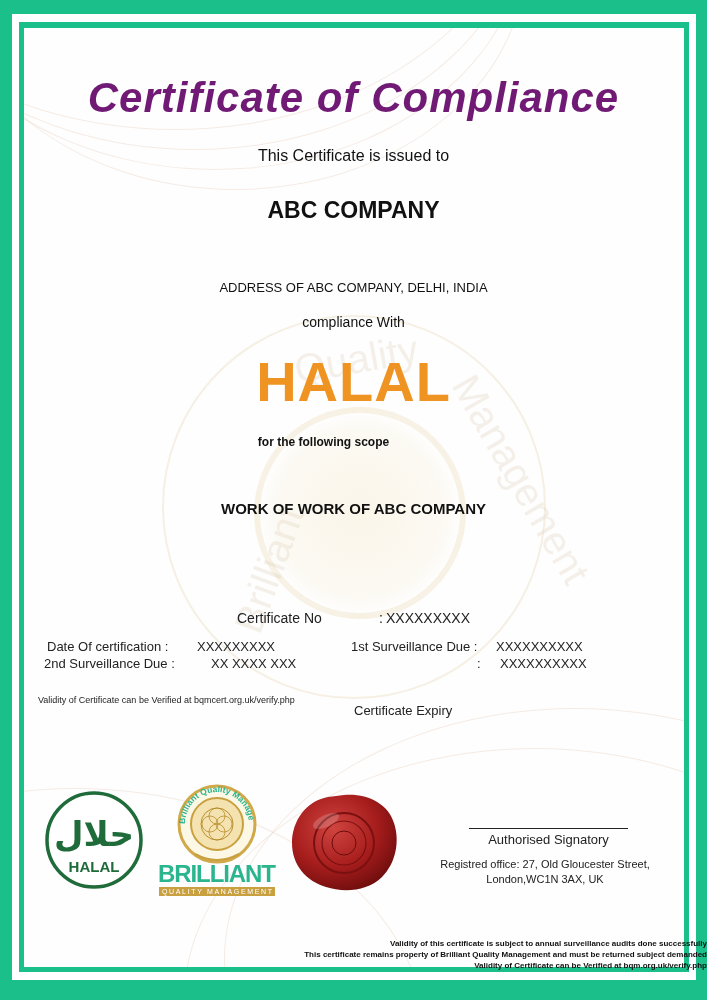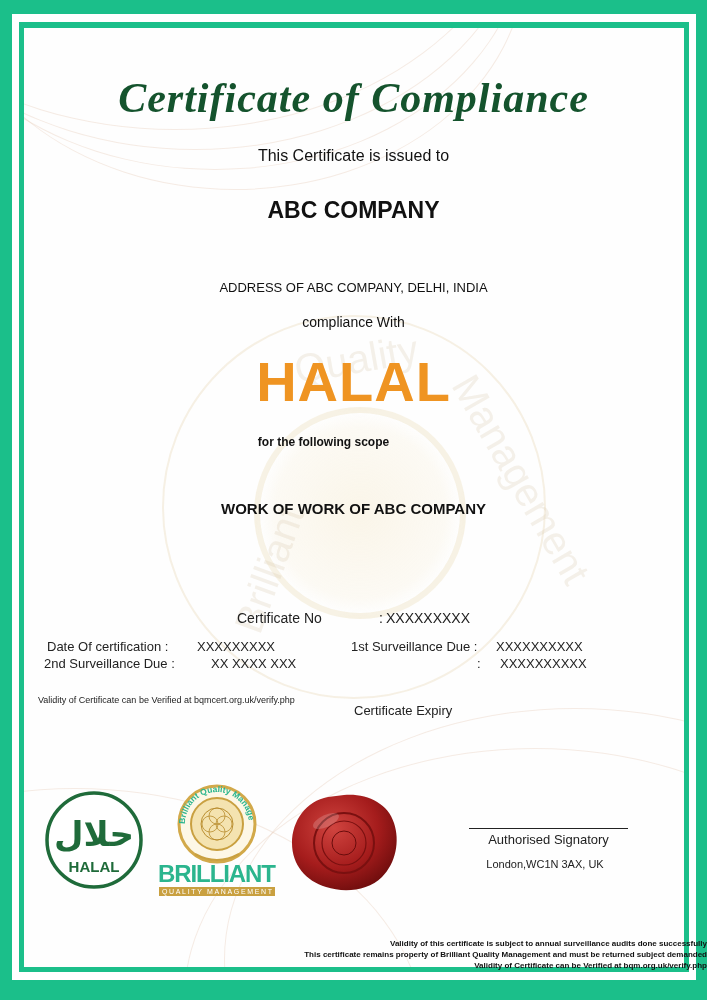--- a/index.html
+++ b/index.html
@@ -4,21 +4,21 @@
   <style>
     html, body { margin: 0; padding: 0; }
     body { width: 707px; height: 1000px; background: #1bbf8a; position: relative; overflow: hidden; font-family: "Liberation Sans", sans-serif; }
     .frame-white { position: absolute; left: 12px; top: 14px; right: 11px; bottom: 20px; background: #ffffff; }
     .frame-inner-green { position: absolute; left: 19px; top: 22px; right: 18px; bottom: 28px; background: #1bbf8a; }
     .paper { position: absolute; left: 24px; top: 28px; right: 23px; bottom: 33px; background: #fefefe; overflow: hidden; }
     .wave { position: absolute; border: 1px solid rgba(230,200,180,0.35); border-radius: 50%; }
     .watermark { position: absolute; left: 162px; top: 315px; width: 380px; height: 380px; border-radius: 50%; border: 2px solid rgba(225,205,160,0.28); }
     .watermark-inner { position: absolute; left: 90px; top: 90px; width: 200px; height: 200px; border-radius: 50%; background: radial-gradient(circle, rgba(240,220,170,0.25) 0%, rgba(240,220,170,0.12) 60%, rgba(255,255,255,0) 72%); border: 6px solid rgba(225,200,140,0.22); }
     .watermark-text { position: absolute; font-size: 40px; color: rgba(215,200,170,0.25); font-family: "Liberation Sans", sans-serif; }
-    .title { position: absolute; left: 0; right: 0; top: 74px; text-align: center; font-family: Liberation Serif, serif; font-size: 42px; font-weight: bold; color: #14532d; letter-spacing: 1px; font-style: italic; }
+    .title { position: absolute; left: 0; right: 0; top: 74px; text-align: center; font-family: Liberation Sans, sans-serif; font-size: 42px; font-weight: bold; color: #701a75; letter-spacing: 1px; font-style: italic; }
     .center-line { position: absolute; left: 0; right: 0; text-align: center; color: #111; }
     .issued { top: 147px; font-size: 16px; }
     .company { top: 197px; font-size: 23px; font-weight: bold; }
     .address { top: 254px; font-size: 13px; margin-top: 26px; }
     .compliance { top: 314px; font-size: 14px; }
     .halal { top: 349px; font-size: 56px; font-weight: bold; color: #ef9422; letter-spacing: 1px; }
     .scope-label { top: 435px; font-size: 12px; font-weight: bold; left: -60px; }
     .scope { top: 500px; font-size: 15px; font-weight: bold; }
     .field { position: absolute; font-size: 13px; color: #222; white-space: nowrap; text-align: right; }
     .verify-small { position: absolute; left: 38px; top: 695px; font-size: 9px; color: #222; }
@@ -120,20 +120,21 @@
     <circle cx="56" cy="50" r="30" fill="none" stroke="#7a1010" stroke-width="2"></circle>
     <circle cx="56" cy="50" r="22" fill="none" stroke="#7a1010" stroke-width="1.2"></circle>
     <circle cx="56" cy="50" r="12" fill="none" stroke="#6a0c0c" stroke-width="1"></circle>
     <ellipse cx="38" cy="28" rx="14" ry="6" fill="rgba(255,255,255,0.18)" transform="rotate(-25 38 28)"></ellipse>
   </svg>
 </div>
 
 <div class="sig-line"></div>
 <div class="sig-label">Authorised Signatory</div>
 <div class="reg">
+  <div>Registred office: 27, Old Gloucester Street,</div>
   <div>London,WC1N 3AX, UK</div>
 </div>
 
 <div class="footer">
   <div>Validity of this certificate is subject to annual surveillance audits done successfully</div>
   <div>This certificate remains property of Brilliant Quality Management and must be returned subject demanded</div>
   <div>Validity of Certificate can be Verified at bqm.org.uk/verify.php</div>
 </div>
 
 </body></html>

